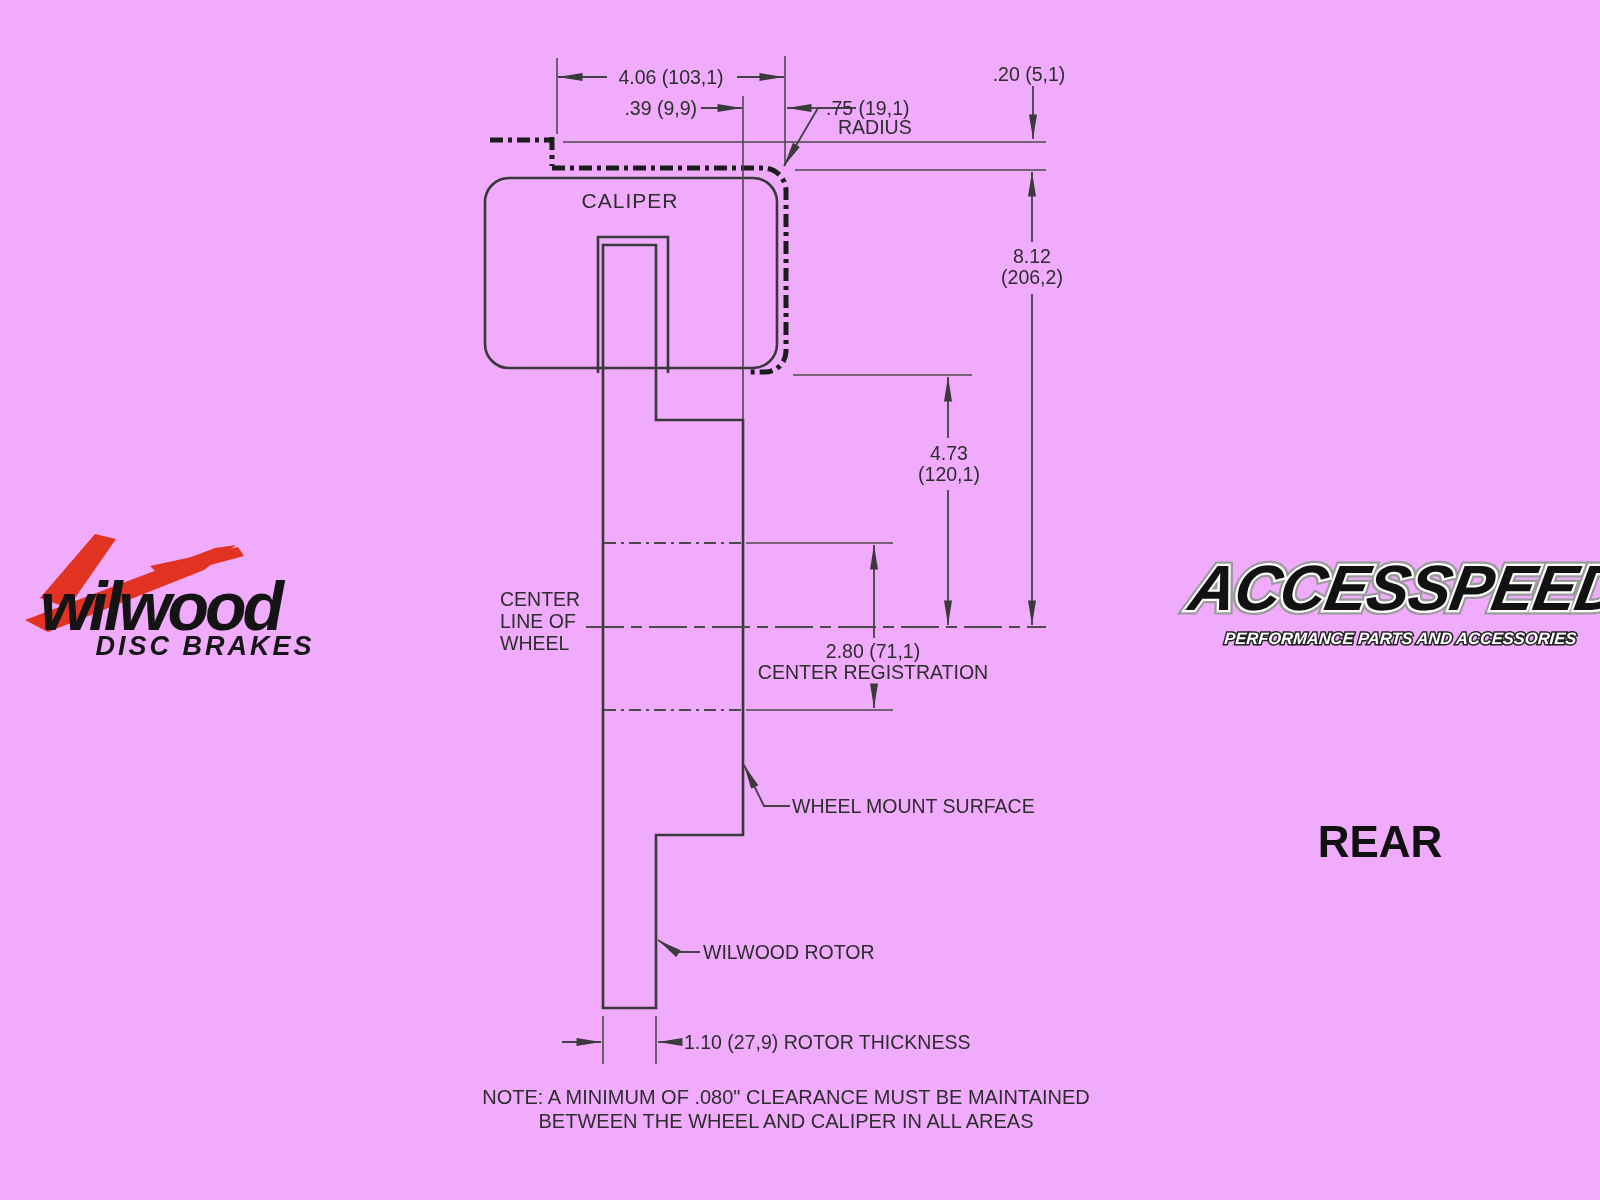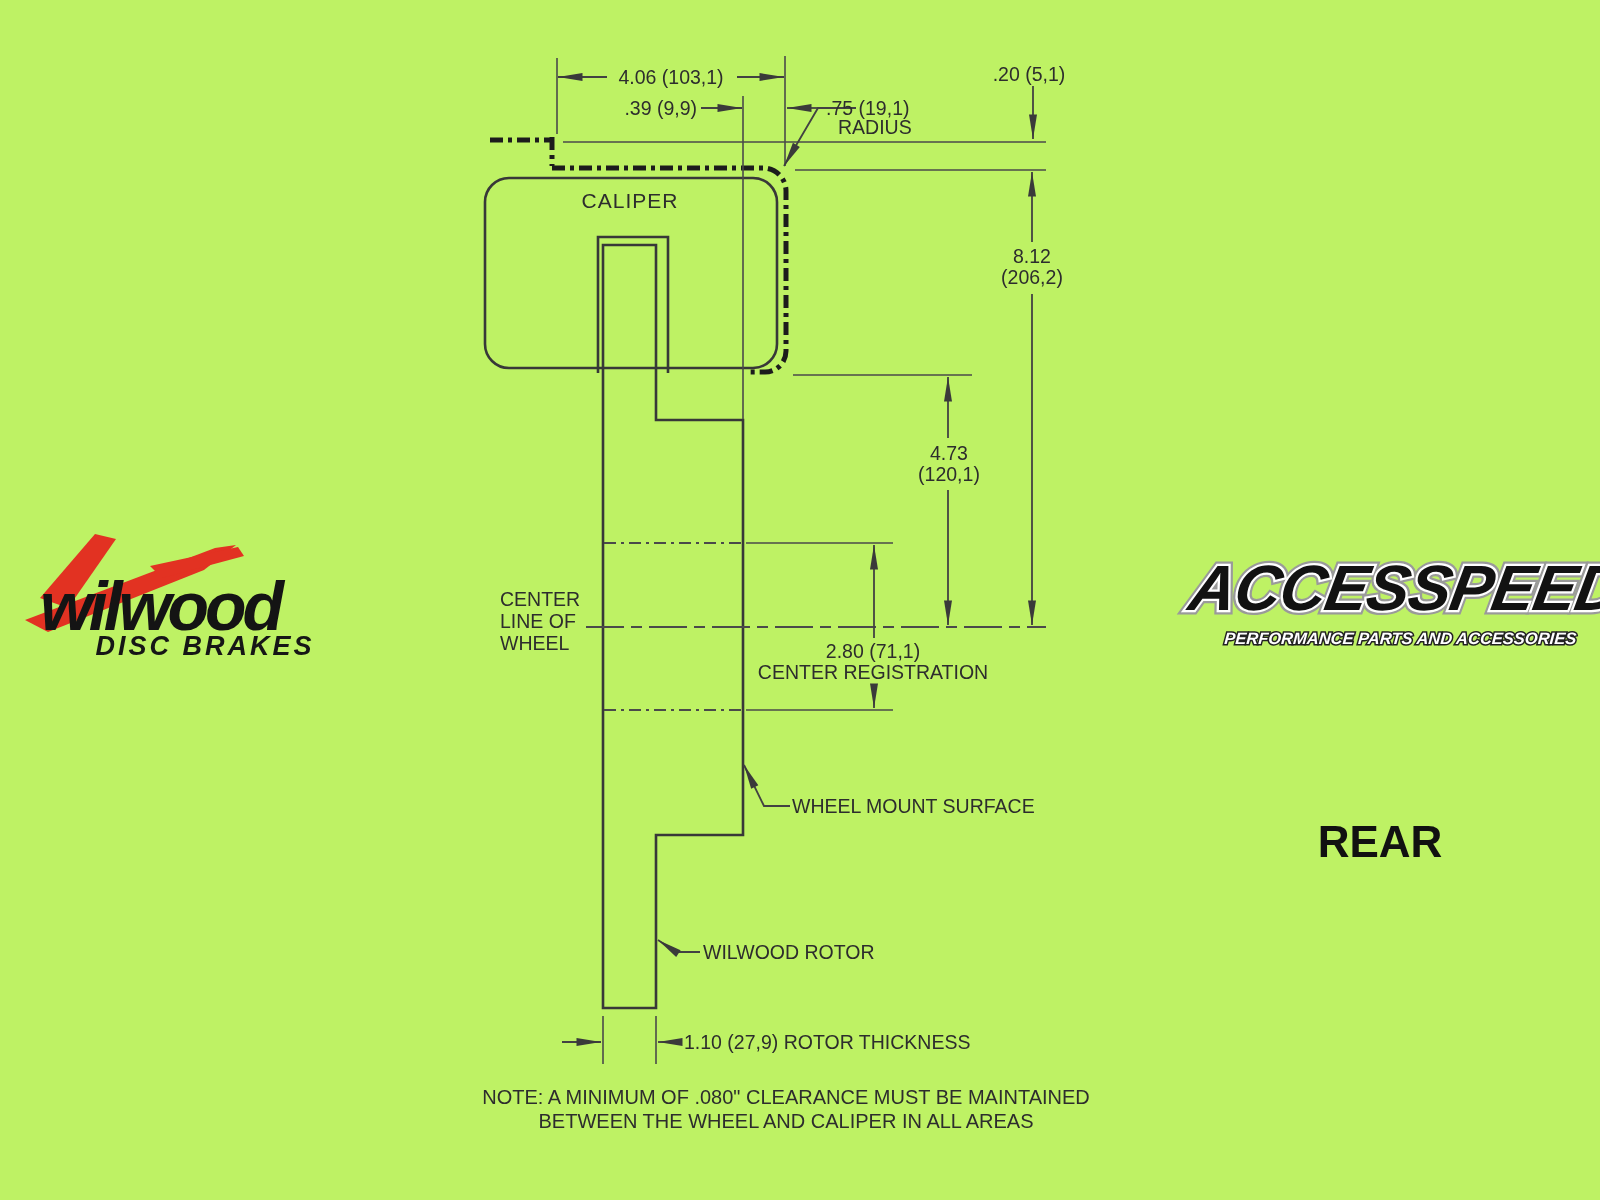--- a/index.html
+++ b/index.html
@@ -1,16 +1,16 @@
 <!DOCTYPE html>
 <html><head>
 <meta charset="utf-8">
 <style>
   html,body{margin:0;padding:0;background:#ffffff;}
-  .page{position:relative;width:1600px;height:1200px;background:#bef264;overflow:hidden;
+  .page{position:relative;width:1600px;height:1200px;background:#f0abfc;overflow:hidden;
         font-family:"Liberation Sans",sans-serif;}
   svg{position:absolute;left:0;top:0;}
   .part-line{stroke:#383838;stroke-width:2.6;fill:none;}
   .thin{stroke:#4a4a4a;stroke-width:1.7;fill:none;}
   .ext{stroke:#4a4a4a;stroke-width:1.6;fill:none;}
   .dimln{stroke:#424242;stroke-width:1.8;fill:none;}
   .heavy{stroke:#1c1c1c;stroke-width:5;fill:none;stroke-dasharray:13 5 4 5;}
   .regdash{stroke:#4a4a4a;stroke-width:1.8;fill:none;stroke-dasharray:12 5 3 5;}
   .cline{stroke:#4a4a4a;stroke-width:1.8;fill:none;stroke-dasharray:38 7 11 7;}
   text{font-family:"Liberation Sans",sans-serif;fill:#2d2d2d;}

